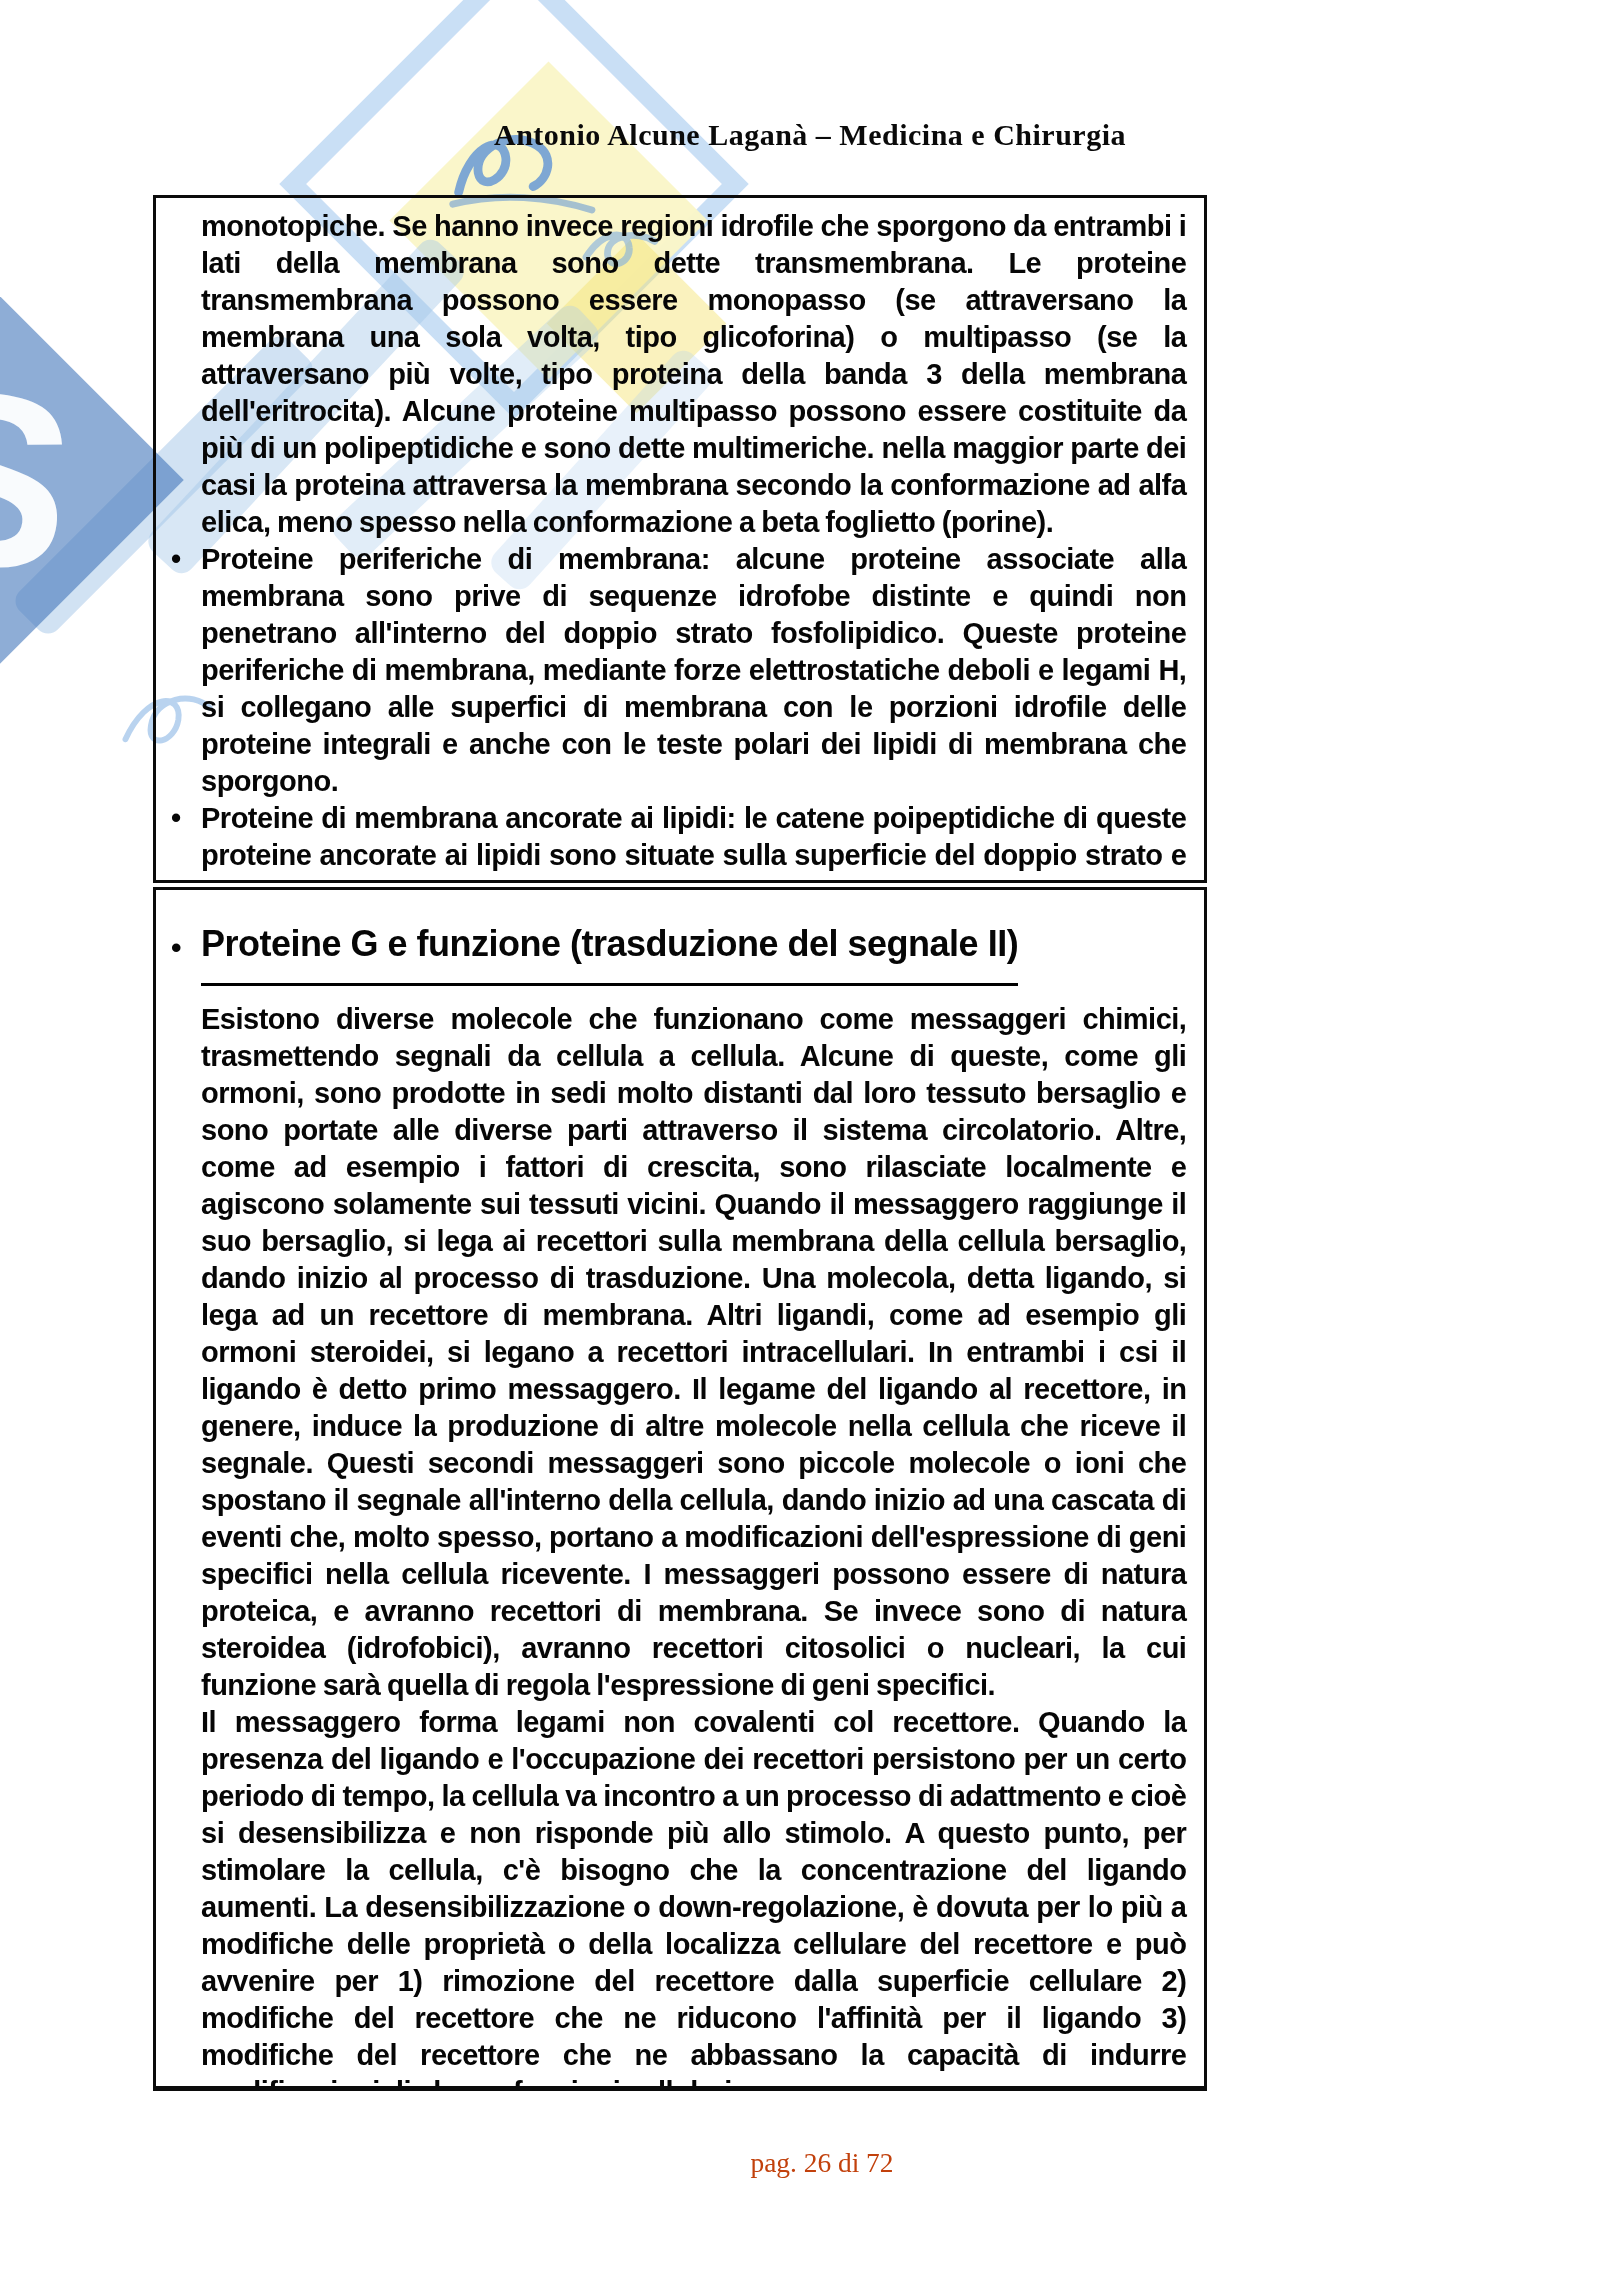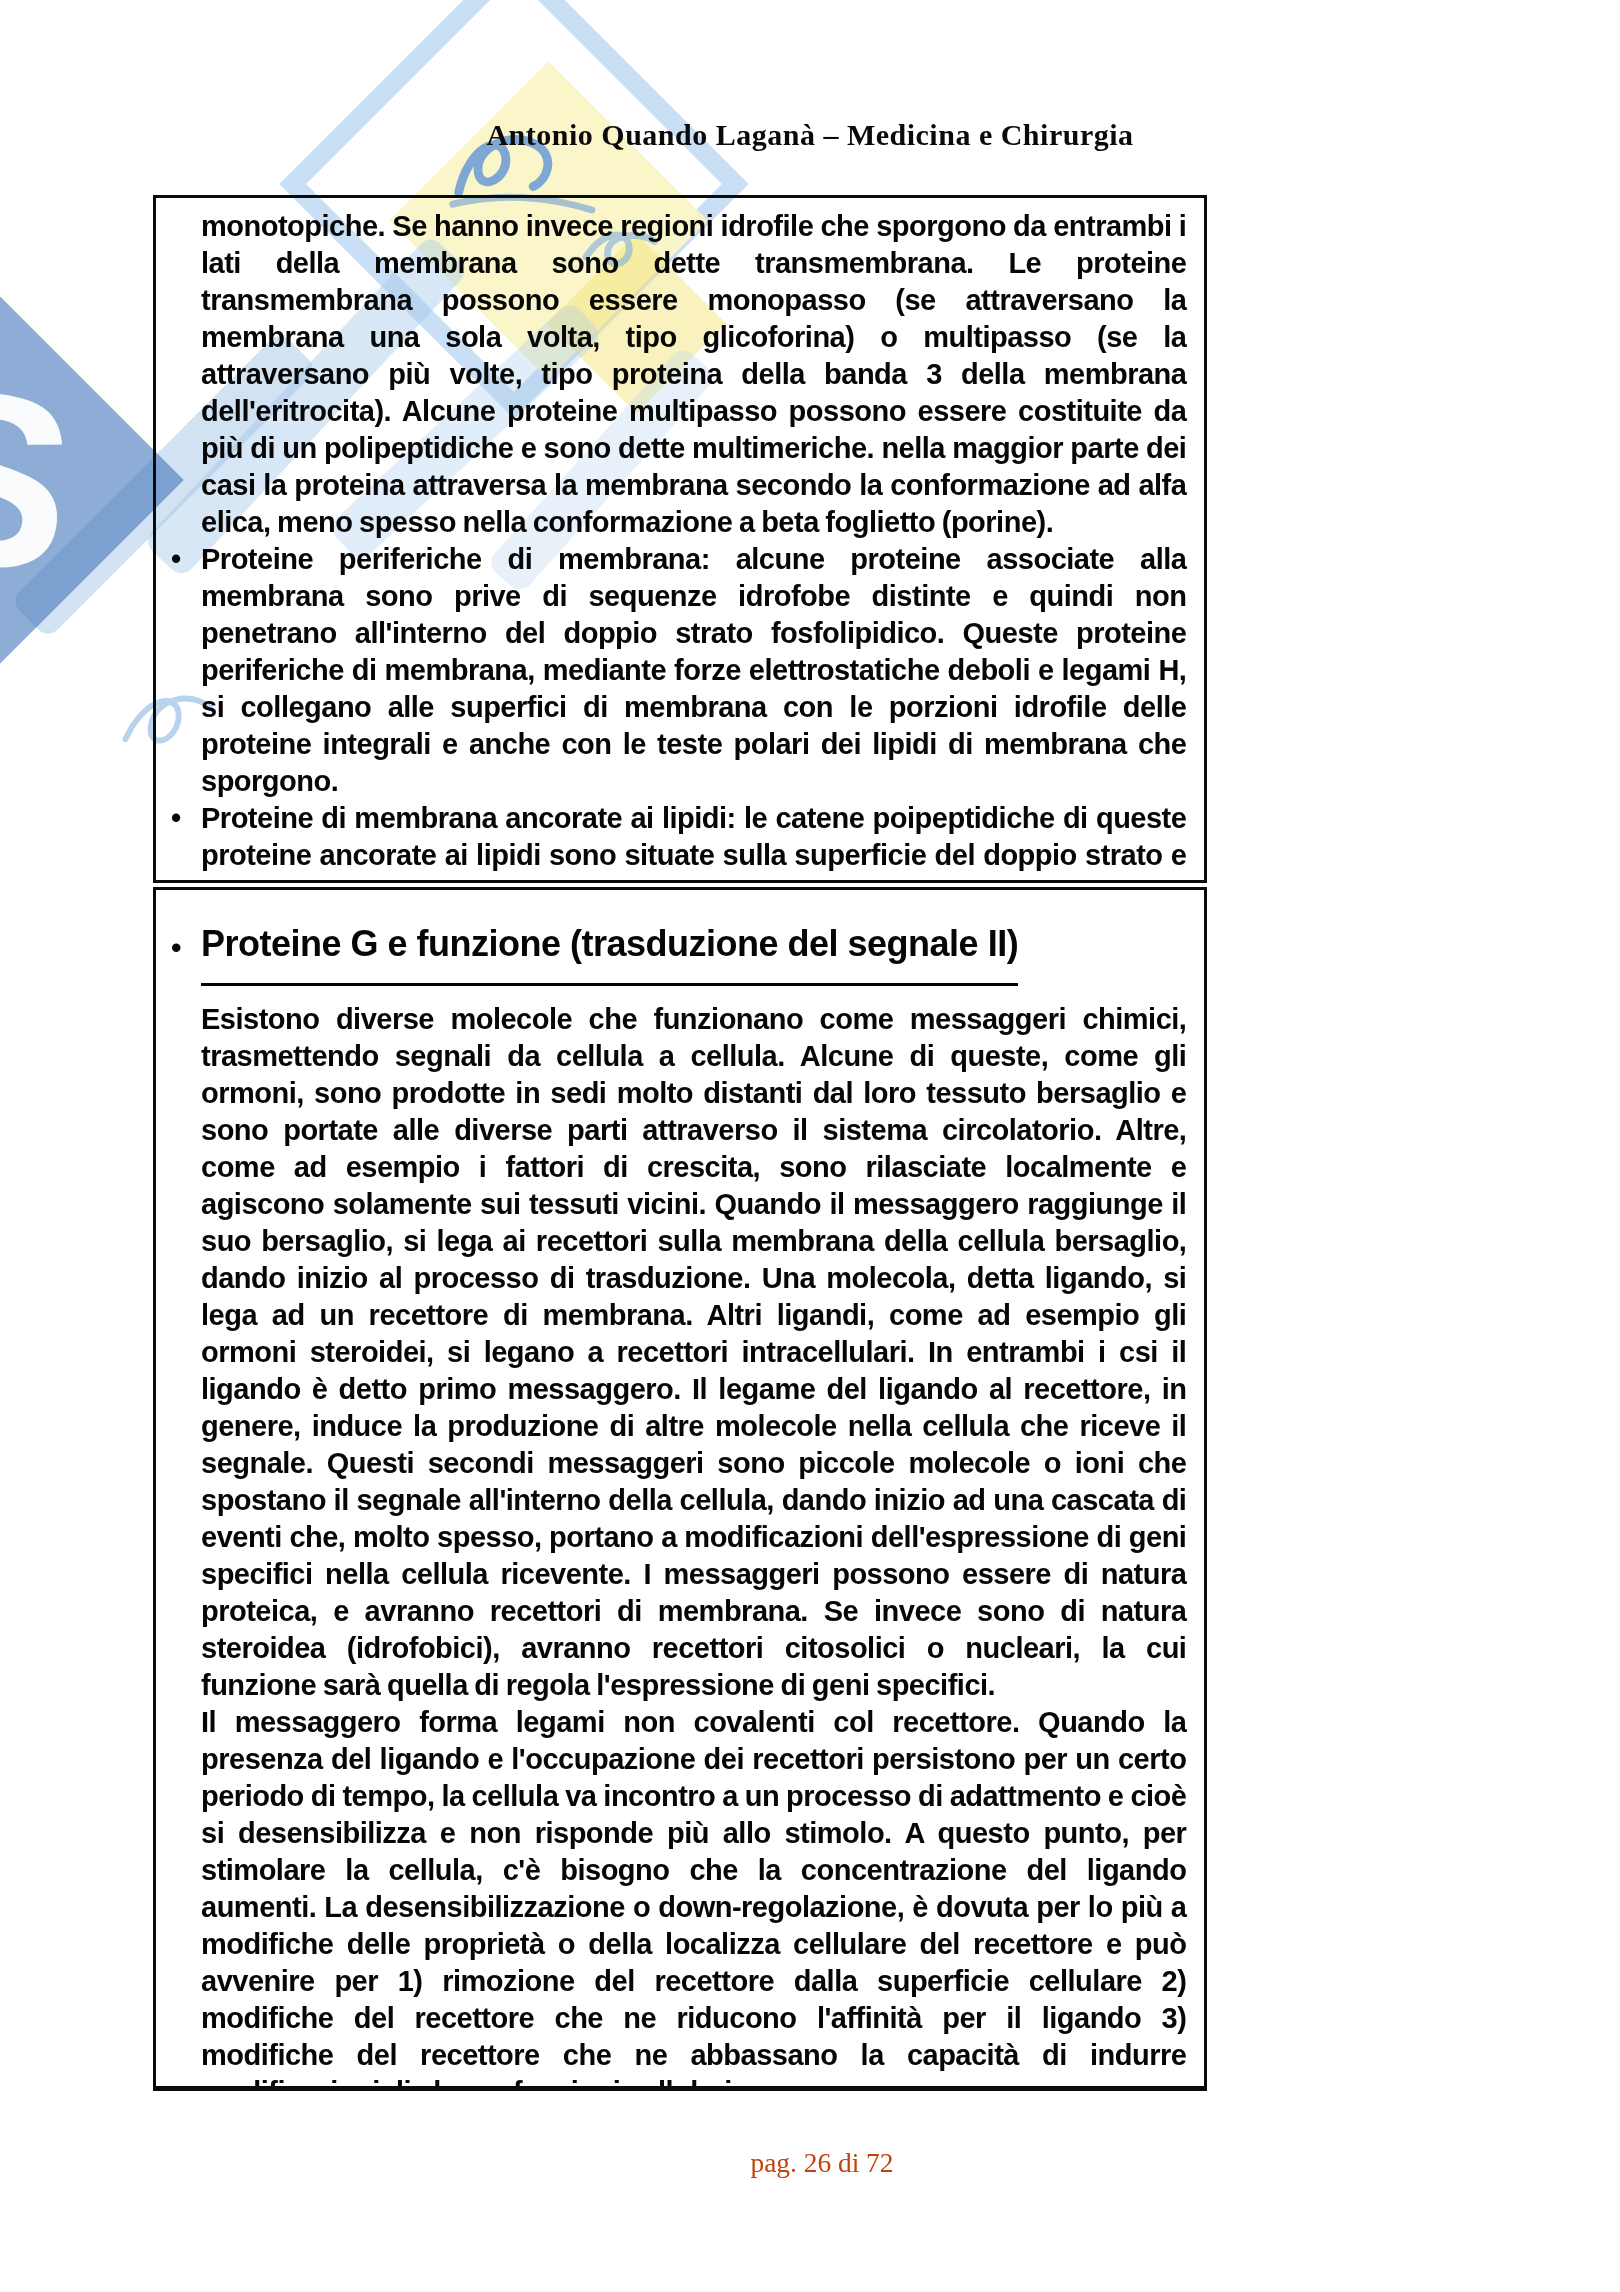--- a/index.html
+++ b/index.html
@@ -100,21 +100,21 @@
     <svg class="wm-svg" width="1620" height="2293" viewBox="0 0 1653 2339">
       <g fill="none" stroke-linecap="round">
         <path d="M468,196 C478,150 512,134 516,160 C519,180 492,196 488,176 C484,150 522,132 548,148 C566,159 560,182 544,190" stroke="rgba(95,147,212,0.8)" stroke-width="9"></path>
         <path d="M462,208 C510,196 560,200 604,214" stroke="rgba(95,147,212,0.55)" stroke-width="7"></path>
         <path d="M598,262 C614,236 640,232 642,252 C644,268 622,276 620,260 C618,240 650,234 668,246" stroke="rgba(127,174,224,0.6)" stroke-width="7"></path>
         <path d="M128,754 C150,706 186,706 182,734 C178,758 150,764 154,740 C158,712 196,704 214,722" stroke="rgba(138,181,229,0.6)" stroke-width="6"></path>
       </g>
     </svg>
   </div>
 
-  <div class="header-title">Antonio Quando Laganà – Medicina e Chirurgia</div>
+  <div class="header-title">Antonio Alcune Laganà – Medicina e Chirurgia</div>
 
   <div class="content-box box1">
     <p class="body-text">monotopiche. Se hanno invece regioni idrofile che sporgono da entrambi i lati della membrana sono dette transmembrana. Le proteine transmembrana possono essere monopasso (se attraversano la membrana una sola volta, tipo glicoforina) o multipasso (se la attraversano più volte, tipo proteina della banda 3 della membrana dell'eritrocita). Alcune proteine multipasso possono essere costituite da più di un polipeptidiche e sono dette multimeriche. nella maggior parte dei casi la proteina attraversa la membrana secondo la conformazione ad alfa elica, meno spesso nella conformazione a beta foglietto (porine).</p>
     <div class="body-text bullet-item">
       <span class="bullet-marker">•</span>
       <span>Proteine periferiche di membrana: alcune proteine associate alla membrana sono prive di sequenze idrofobe distinte e quindi non penetrano all'interno del doppio strato fosfolipidico. Queste proteine periferiche di membrana, mediante forze elettrostatiche deboli e legami H, si collegano alle superfici di membrana con  le porzioni idrofile delle proteine integrali e anche con le teste polari dei lipidi di membrana che sporgono.</span>
     </div>
     <div class="body-text bullet-item">
       <span class="bullet-marker">•</span>
       <span>Proteine di membrana ancorate ai lipidi: le catene poipeptidiche di queste proteine ancorate ai lipidi sono situate sulla superficie del doppio strato e unite con legame covalente a molecole incluse nell'uno o nell'altro strato di membrana.</span>

